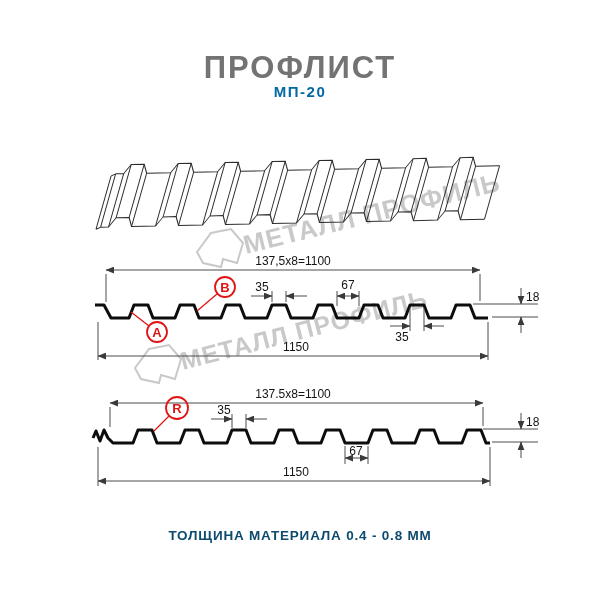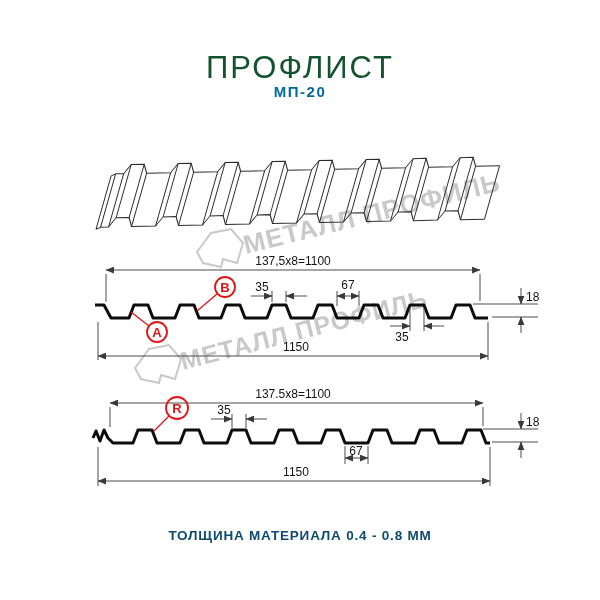--- a/index.html
+++ b/index.html
@@ -1,19 +1,19 @@
 <!DOCTYPE html>
 <html><head>
 <meta charset="utf-8">
 <style>
   html,body{margin:0;padding:0;background:#fff;}
   #page{position:relative;width:600px;height:600px;background:#fff;overflow:hidden;
         font-family:"Liberation Sans",sans-serif;}
   .abs{position:absolute;left:0;width:600px;text-align:center;}
-  #title{top:50px;font-size:31px;font-weight:400;letter-spacing:2px;color:#14532d;}
+  #title{top:50px;font-size:31px;font-weight:700;letter-spacing:2px;color:#737373;}
   #subtitle{top:83px;font-size:15px;font-weight:600;letter-spacing:1.5px;color:#0369a1;}
   #footer{top:528px;font-size:13.5px;font-weight:700;letter-spacing:0.8px;color:#0c4a6e;}
   svg{position:absolute;top:0;left:0;}
   .dimtxt{font-size:12px;fill:#141414;font-family:"Liberation Sans",sans-serif;}
   .redtxt{font-size:13px;font-weight:700;fill:#e01414;font-family:"Liberation Sans",sans-serif;}
   .wmtxt{font-weight:700;fill:#c9c9c9;font-family:"Liberation Sans",sans-serif;letter-spacing:1px;}
 </style>
 </head>
 <body>
 

